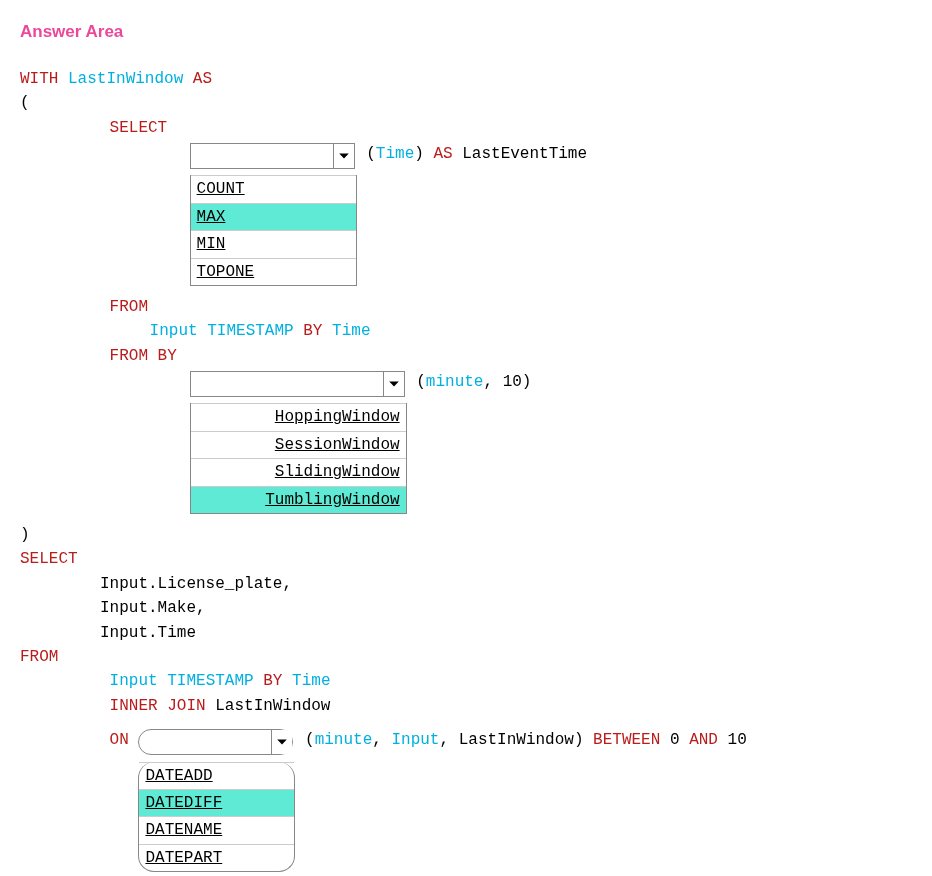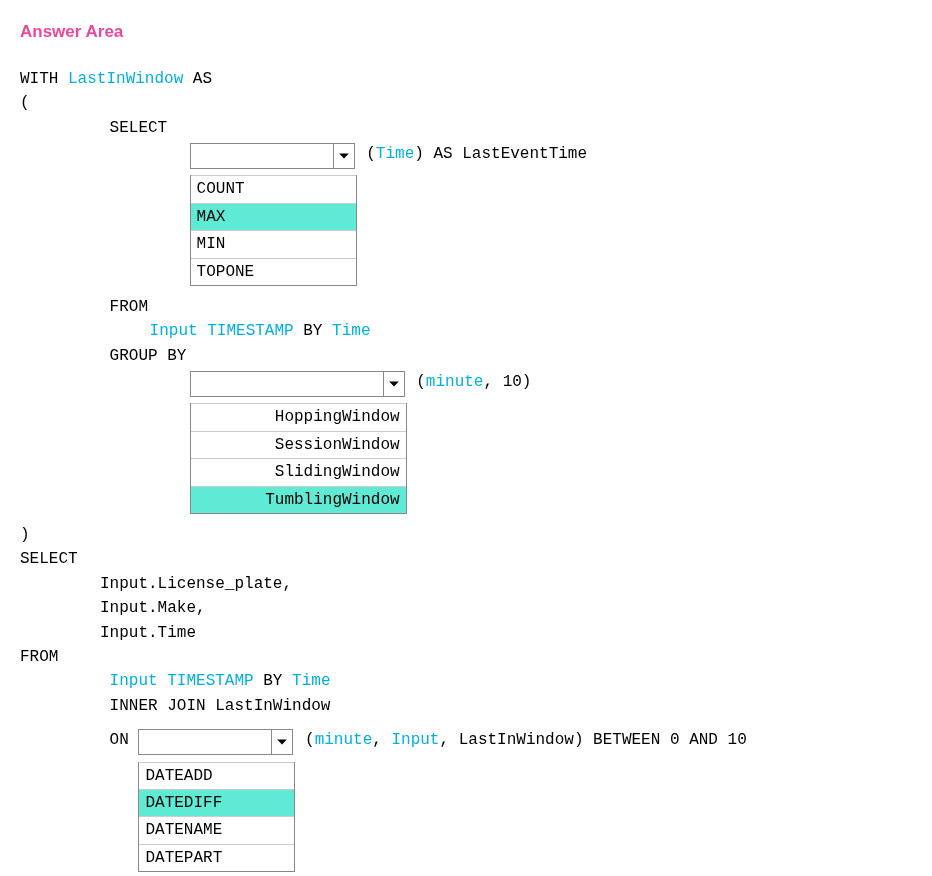--- a/index.html
+++ b/index.html
@@ -10,29 +10,30 @@
       color: #000;
       white-space: nowrap;
     }
     .title {
       font-family: Arial, Helvetica, sans-serif;
       font-weight: bold;
       font-size: 17px;
       margin-bottom: 24px;
       color: #ec4899;
     }
-    .kw-blue { color: #000000; }
+    .kw-blue { color: #b91c1c; }
     .kw-cyan { color: #00b0e0; }
     .txt-black { color: #000; }
     .indent1 { padding-left: 80px; display: inline-block; }
     .indent2 { padding-left: 40px; display: inline-block; }
     .line { margin: 2px 0; }
     .dropdown-block {
       display: inline-block;
       vertical-align: top;
+      text-decoration: underline;
     }
     .dropdown-head {
       display: inline-flex;
       align-items: stretch;
       border: 1px solid #888;
       background: #fff;
       box-sizing: border-box;
     }
     .dropdown-input {
       padding: 2px 4px;
@@ -53,21 +54,21 @@
       background: #fff;
     }
     .dropdown-option {
       padding: 2px 6px;
       border-top: 1px solid #ccc;
       color: #000;
     }
     .dropdown-option.selected { background: #5eead4; }
     .dd1-width { width: 165px; }
     .dd2-width { width: 215px; text-align: right; }
-    .dd3-width { width: 155px; }
+    .dd3-width { width: 155px; border-radius: 16px; }
     .inline-top { display: inline-block; vertical-align: top; }
   </style>
 </head>
 <body>
 
 <div class="title">Answer Area</div>
 
 <div class="line">
   <span class="kw-blue">WITH</span>
   <span> </span>
@@ -116,21 +117,21 @@
   <span class="kw-cyan">Input</span>
   <span> </span>
   <span class="kw-cyan">TIMESTAMP</span>
   <span> </span>
   <span class="kw-blue">BY</span>
   <span> </span>
   <span class="kw-cyan">Time</span>
 </div>
 <div class="line">
   <span class="indent1"></span>
-  <span class="kw-blue">GROUP BY</span>
+  <span class="kw-blue">FROM BY</span>
 </div>
 
 <div class="line" style="margin-top:4px;">
   <span class="indent1"></span><span class="indent1"></span>
   <span class="inline-top">
     <span class="dropdown-block">
       <span class="dropdown-head dd2-width">
         <span class="dropdown-input" style="flex:1"></span>
         <span class="dropdown-arrow">
           <svg width="12" height="12" viewBox="0 0 10 10">

